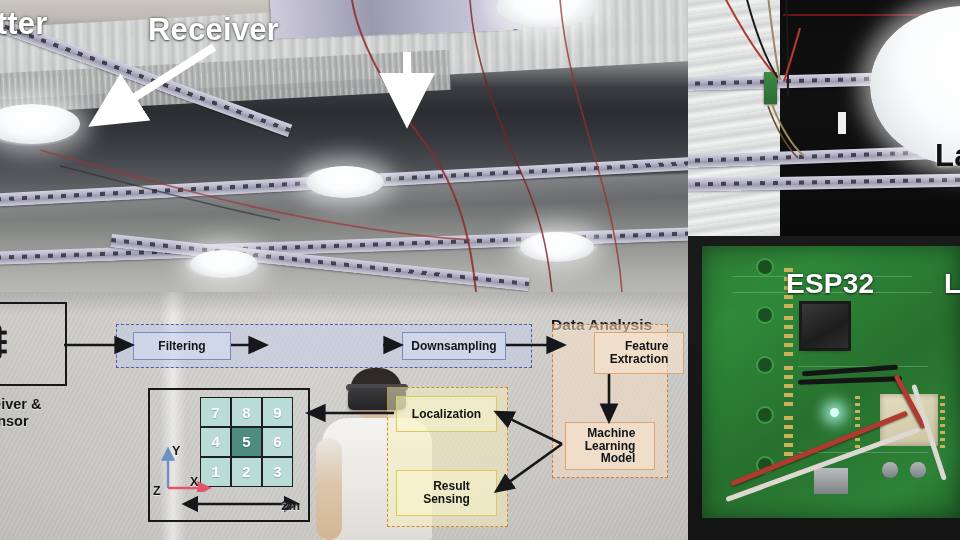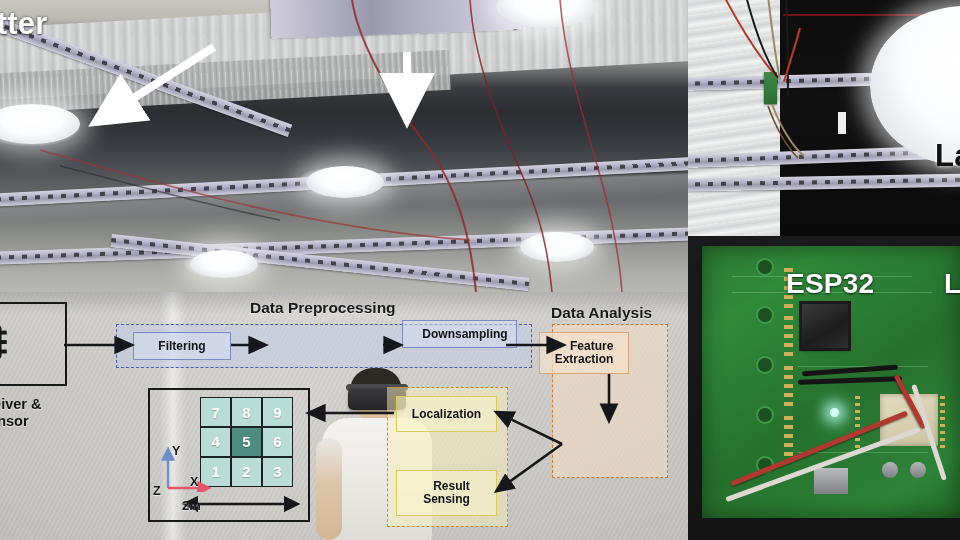--- a/index.html
+++ b/index.html
@@ -116,40 +116,40 @@
   #lbl-esp-l{left:944px;top:268px;font-size:28px;}
 
   .arrow-svg{position:absolute;overflow:visible;}
 
   
   #diagram{position:absolute;left:0;top:292px;width:688px;height:248px;}
 
   .sec-title{position:absolute;font-size:15.5px;font-weight:bold;color:#17181a;
     text-shadow:0 1px 1px rgba(255,255,255,.6);white-space:nowrap;}
   #title-prep{left:250px;top:7px;}
-  #title-anal{left:551px;top:12px;}
+  #title-anal{left:551px;top:24px;}
 
   .dashgroup{position:absolute;}
   #grp-prep{left:116px;top:32px;width:414px;height:42px;
     border:1.6px dashed #4d5aa8;background:rgba(190,202,235,.45);}
   #grp-anal{left:552px;top:32px;width:114px;height:152px;
     border:1.6px dashed #cf7a35;background:rgba(247,223,196,.55);}
   #grp-out{left:387px;top:95px;width:119px;height:138px;
     border:1.6px dashed #d08a2e;background:rgba(249,240,186,.5);}
 
   .node{position:absolute;display:flex;align-items:center;justify-content:center;
     text-align:right;font-weight:bold;color:#111315;line-height:1.08;}
   .node-blue{border:1.4px solid #7b89c9;background:rgba(214,222,243,.55);font-size:12px;}
   .node-orange{border:1.4px solid #d9a679;background:rgba(249,229,206,.6);font-size:12px;}
   .node-yellow{border:1.4px solid #dcc95e;background:rgba(252,248,205,.5);font-size:12px;}
 
   #n-filtering{left:133px;top:40px;width:96px;height:26px;}
   #n-standard{left:267px;top:40px;width:114px;height:26px;}
-  #n-downsamp{left:402px;top:28px;width:102px;height:26px;padding-left:11px;}
-  #n-feature{left:539px;top:40px;width:88px;height:40px;}
+  #n-downsamp{left:402px;top:40px;width:102px;height:26px;}
+  #n-feature{left:594px;top:40px;width:88px;height:40px;}
   #n-ml{left:565px;top:130px;width:88px;height:46px;}
   #n-local{left:396px;top:104px;width:99px;height:34px;}
   #n-human{left:396px;top:178px;width:99px;height:44px;}
 
   
   #recv-box{position:absolute;left:-56px;top:10px;width:119px;height:80px;
     border:2.2px solid #17181a;background:rgba(255,255,255,.05);}
   #recv-icon{position:absolute;left:-44px;top:22px;width:56px;height:56px;}
   #recv-cap{position:absolute;left:-58px;top:104px;width:124px;text-align:center;
     font-size:14.5px;font-weight:bold;color:#131416;line-height:1.18;
@@ -168,21 +168,21 @@
   .cell{display:flex;align-items:center;justify-content:center;
     background:#b9ddd6;color:#ffffff;font-size:15px;font-weight:bold;
     text-shadow:0 1px 1px rgba(0,0,0,.25);}
   .cell.active{background:#4e8c80;}
 
   #axes{position:absolute;left:158px;top:152px;width:56px;height:48px;}
   .axlabel{position:absolute;font-size:12.5px;font-weight:bold;color:#17181a;
     text-shadow:0 1px 1px rgba(255,255,255,.7);}
 
   #dim2m{position:absolute;left:182px;top:203px;width:118px;height:22px;}
-  #dim-text{position:absolute;left:182px;top:206px;width:118px;text-align:left;
+  #dim-text{position:absolute;left:182px;top:206px;width:118px;text-align:right;
     font-size:13px;font-weight:bold;color:#17181a;
     text-shadow:0 1px 1px rgba(255,255,255,.7);}
 </style>
 </head>
 <body>
 
 <div id="stage">
 
   <div class="photo" id="photo-ceiling">
     <div id="duct"></div>
@@ -215,20 +215,21 @@
         </marker>
       </defs>
       <line x1="214" y1="47" x2="99" y2="120" stroke="#ffffff" stroke-width="8" marker-end="url(#wtip)"></line>
     </svg>
     <svg class="arrow-svg" style="left:0;top:0;width:688px;height:292px;">
       <line x1="407" y1="52" x2="407" y2="116" stroke="#ffffff" stroke-width="8" marker-end="url(#wtip)"></line>
     </svg>
   </div>
 
   <div class="photo-label" id="lbl-transmitter">itter</div>
+  <div class="photo-label" id="lbl-receiver">Receiver</div>
 
   <div class="photo" id="photo-tr">
     <div class="insul"></div>
     <div class="redline"></div>
 
     <div class="rail" style="left:-6px;top:74px;width:290px;transform:rotate(-1.5deg);"></div>
     <div class="rail" style="left:-6px;top:150px;width:290px;transform:rotate(-2deg);"></div>
     <div class="rail" style="left:-6px;top:176px;width:290px;transform:rotate(-1deg);"></div>
     <div style="position:absolute;left:150px;top:112px;width:8px;height:22px;background:#f0f0f0;"></div>
 
@@ -290,21 +291,20 @@
       <div class="strap"></div>
       <div class="vr"></div>
       <div class="body"></div>
       <div class="arm"></div>
     </div>
     <div style="position:absolute;left:0;top:0;width:688px;height:22px;background:linear-gradient(180deg,rgba(120,120,120,.35),rgba(255,255,255,0));"></div>
   </div>
 
   <div id="diagram">
 
-    <div class="sec-title" id="title-prep">Data Preprocessing</div>
     <div class="sec-title" id="title-anal">Data Analysis</div>
 
     <div class="dashgroup" id="grp-prep"></div>
     <div class="dashgroup" id="grp-anal"></div>
     <div class="dashgroup" id="grp-out"></div>
 
     <div id="recv-box"></div>
     <div id="recv-icon">
       <svg viewBox="0 0 64 64" width="56" height="56">
         <g fill="none" stroke="#17181a" stroke-width="4">
@@ -341,20 +341,27 @@
 
     <div class="node node-blue" id="n-filtering">Filtering</div>
     <div class="node node-blue" id="n-downsamp">Downsampling</div>
 
     <div class="node node-orange" id="n-feature">
       <div>
         <div>Feature</div>
         <div>Extraction</div>
       </div>
     </div>
+    <div class="node node-orange" id="n-ml">
+      <div>
+        <div>Machine</div>
+        <div>Learning</div>
+        <div>Model</div>
+      </div>
+    </div>
 
     <div class="node node-yellow" id="n-local">Localization</div>
     <div class="node node-yellow" id="n-human">
       <div>
         <div>Result</div>
         <div>Sensing</div>
       </div>
     </div>
 
     <div id="tv-box"></div>

